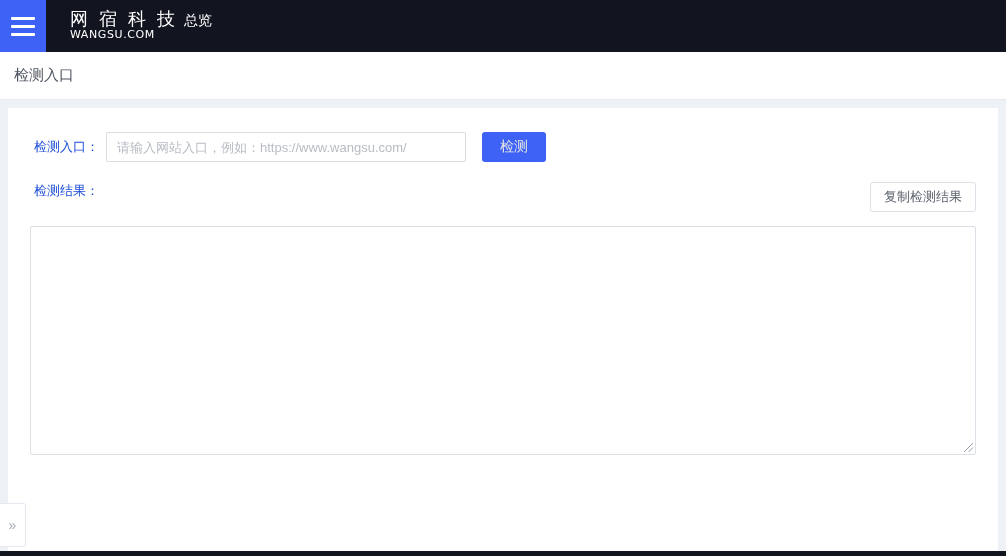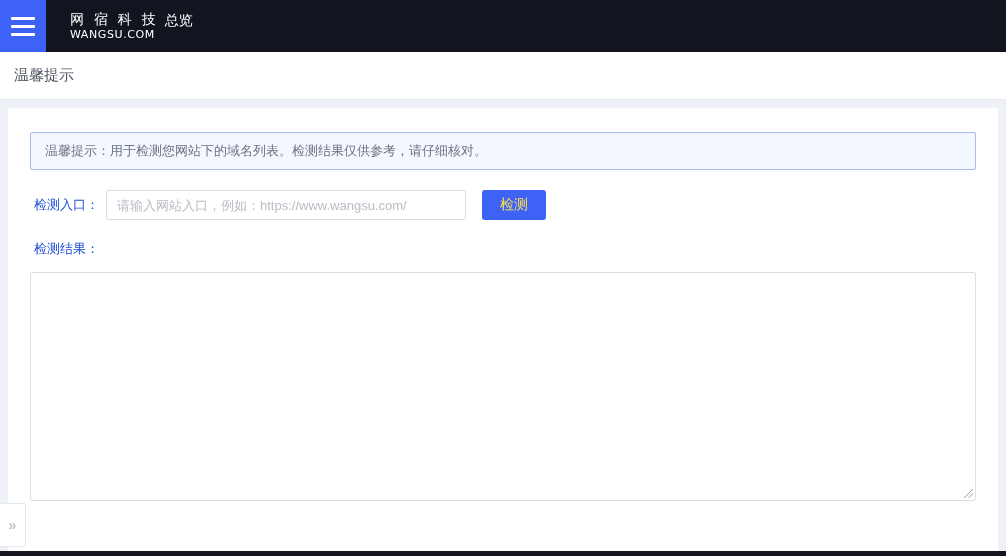--- a/index.html
+++ b/index.html
@@ -49,21 +49,21 @@
   .logo {
     margin-left: 24px;
     display: flex;
     flex-direction: column;
     justify-content: center;
     cursor: pointer;
     flex: 0 0 auto;
   }
   .logo-cn {
     color: #ffffff;
-    font-size: 14px;
+    font-size: 18px;
     letter-spacing: 3px;
     line-height: 17px;
     font-weight: 400;
   }
   .logo-en {
     color: #ffffff;
     font-size: 11px;
     font-weight: normal;
     letter-spacing: 0.6px;
     line-height: 13px;
@@ -203,21 +203,21 @@
     font-family: "Liberation Sans", sans-serif;
     outline: none;
     background: #ffffff;
   }
   .detect-input::placeholder {
     color: #b8bcc4;
   }
   .detect-btn {
     margin-left: 16px;
     background: #3d62f5;
-    color: #fde047;
+    color: #e5e5e5;
     border: none;
     border-radius: 3px;
     height: 30px;
     padding: 0 18px;
     font-size: 14px;
     cursor: pointer;
     font-family: "Liberation Sans", sans-serif;
   }
 
   .result-row {
@@ -313,38 +313,36 @@
     <div class="logo-en">WANGSU.COM</div>
   </div>
 
   <div class="nav-main">
     <div class="nav-main-item">总览</div>
   </div>
 
 </div>
 
 <div class="titlebar">
-  <div class="titlebar-text">温馨提示</div>
+  <div class="titlebar-text">检测入口</div>
 </div>
 
 <div class="page-body">
   <div class="card">
 
-    <div class="tip-banner">
-      <div class="tip-text">温馨提示：用于检测您网站下的域名列表。检测结果仅供参考，请仔细核对。</div>
-    </div>
 
     <div class="form-row">
       <div class="field-label">检测入口：</div>
       <input class="detect-input" type="text" placeholder="请输入网站入口，例如：https://www.wangsu.com/" style="">
       <button class="detect-btn">检测</button>
     </div>
 
     <div class="result-row">
       <div class="field-label">检测结果：</div>
+      <button class="copy-btn">复制检测结果</button>
     </div>
 
     <div class="textarea-wrap">
       <textarea class="result-area" placeholder="" style=""></textarea>
       <svg class="resize-grip" viewBox="0 0 14 14" fill="none" stroke="#9a9fa8" stroke-width="1">
         <line x1="13" y1="4" x2="4" y2="13"></line>
         <line x1="13" y1="8.5" x2="8.5" y2="13"></line>
       </svg>
     </div>
 

